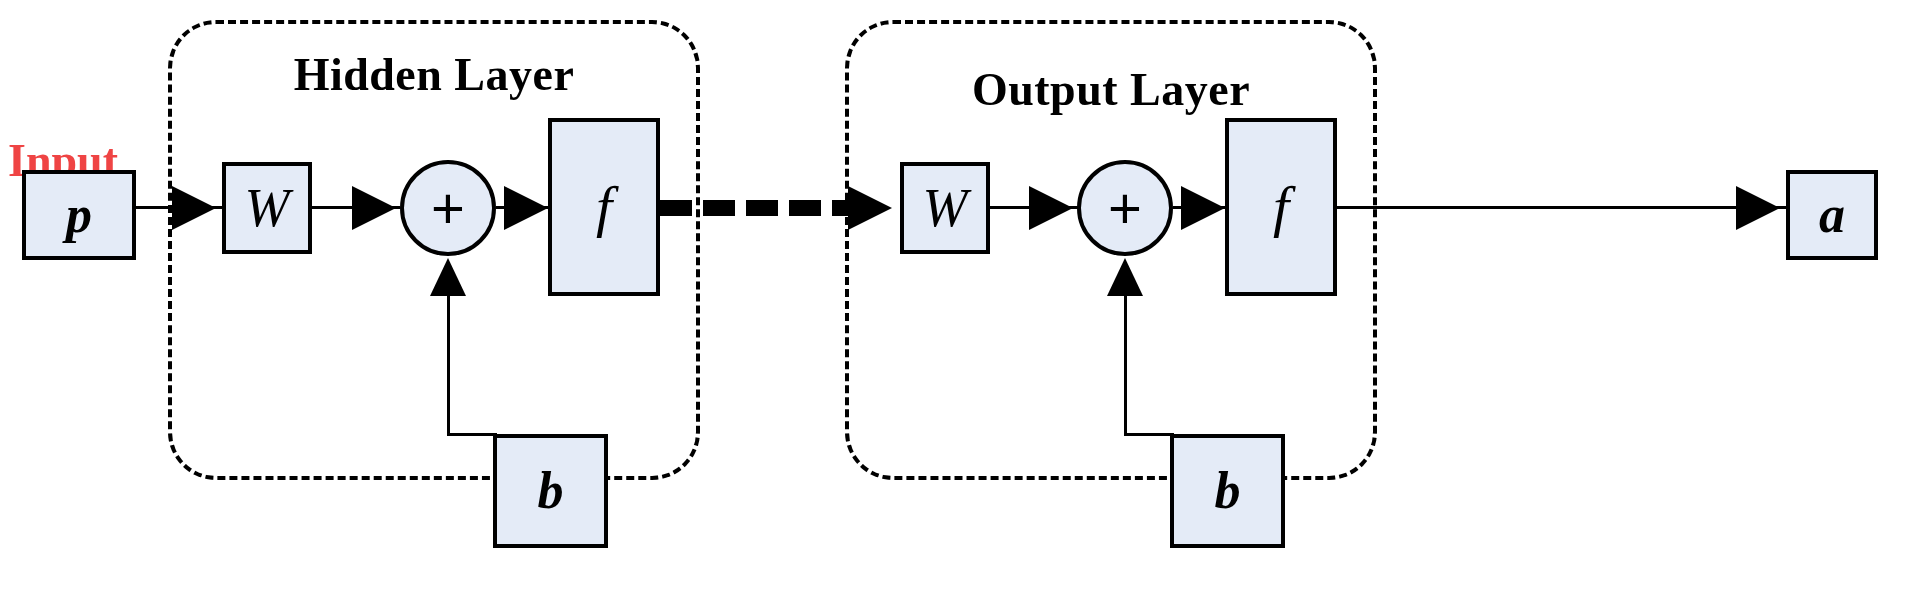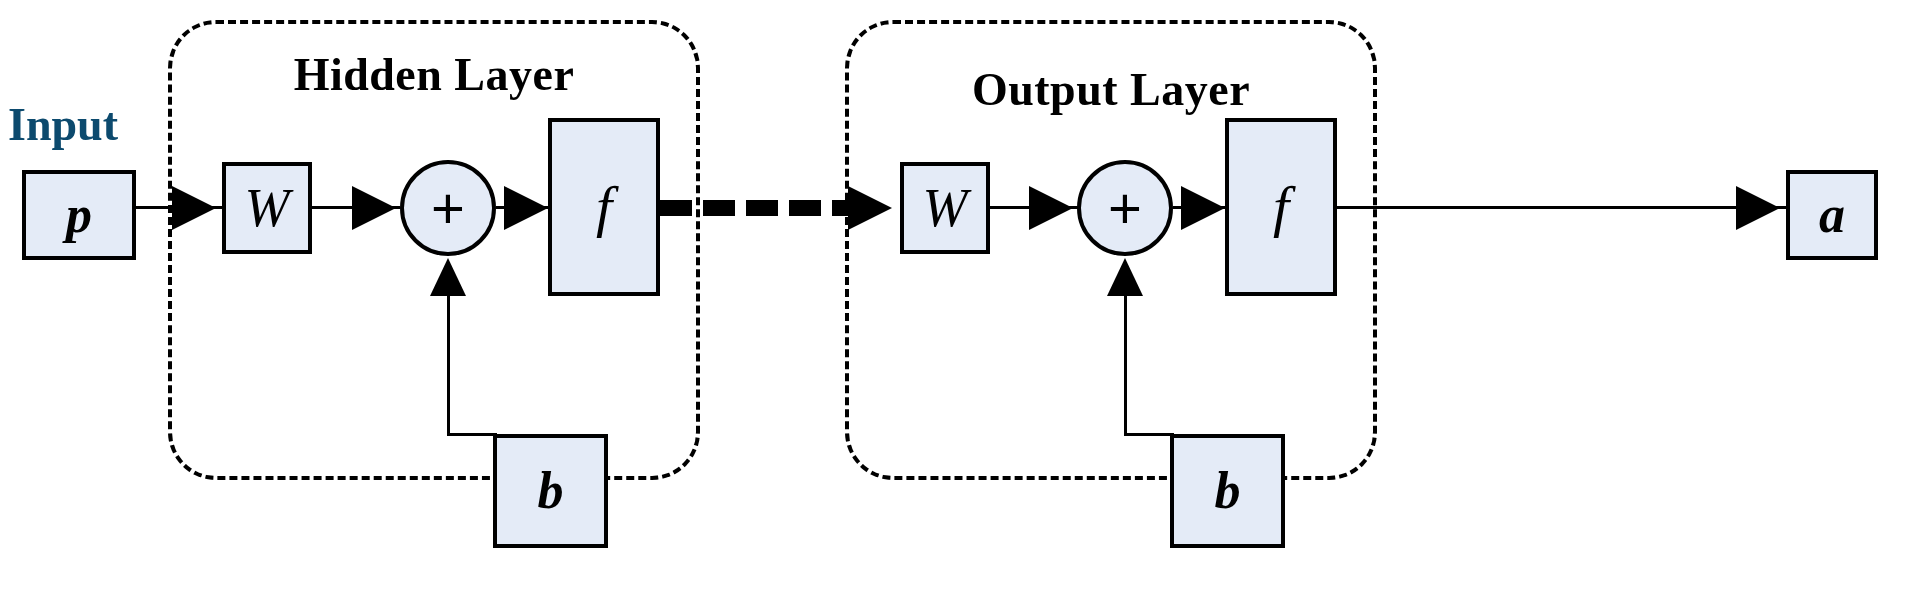--- a/index.html
+++ b/index.html
@@ -34,22 +34,23 @@
     white-space: nowrap;
     text-align: center;
     letter-spacing: 0.5px;
   }
 
   
   .side-caption {
     position: absolute;
     font-weight: bold;
     font-size: 46px;
-    color: #0c4a6e;
+    color: #ef4444;
     white-space: nowrap;
+    margin-top: 36px;
   }
 
   
   .var-box {
     position: absolute;
     background: #e4ebf7;
     border: 4px solid #000000;
     box-sizing: border-box;
     display: flex;
     align-items: center;

